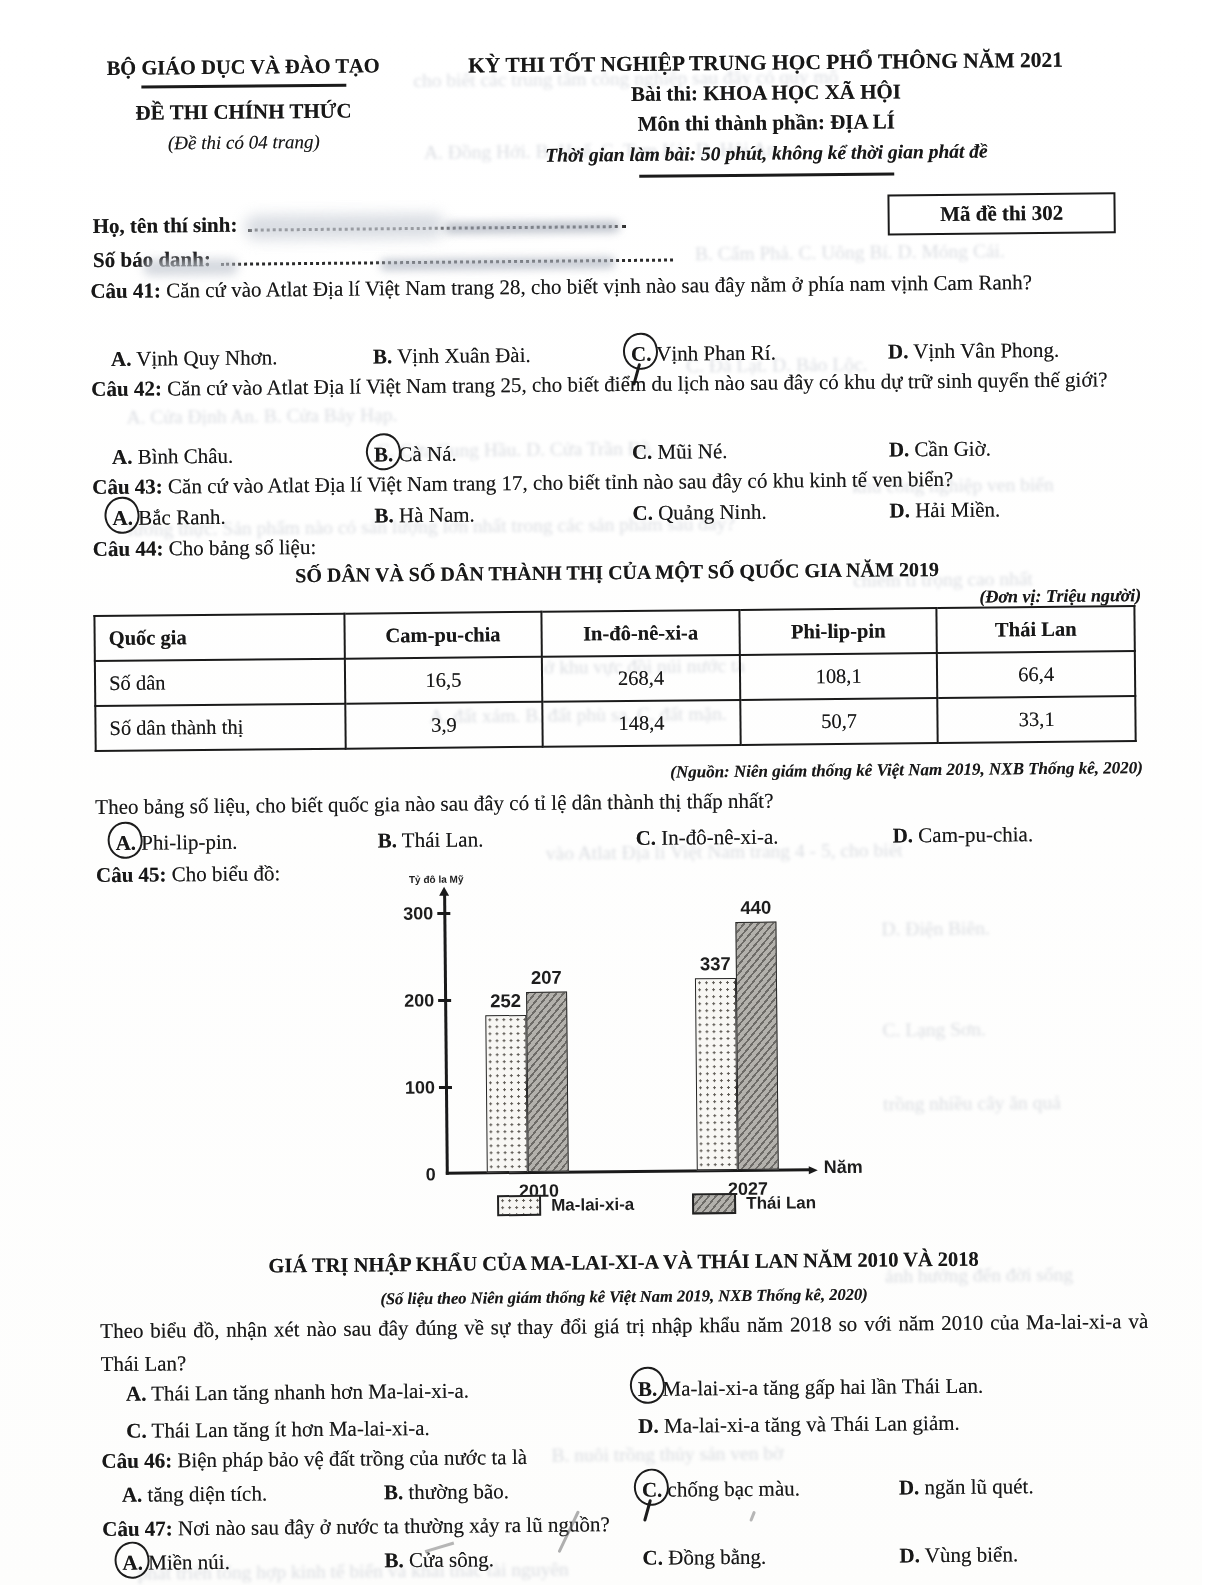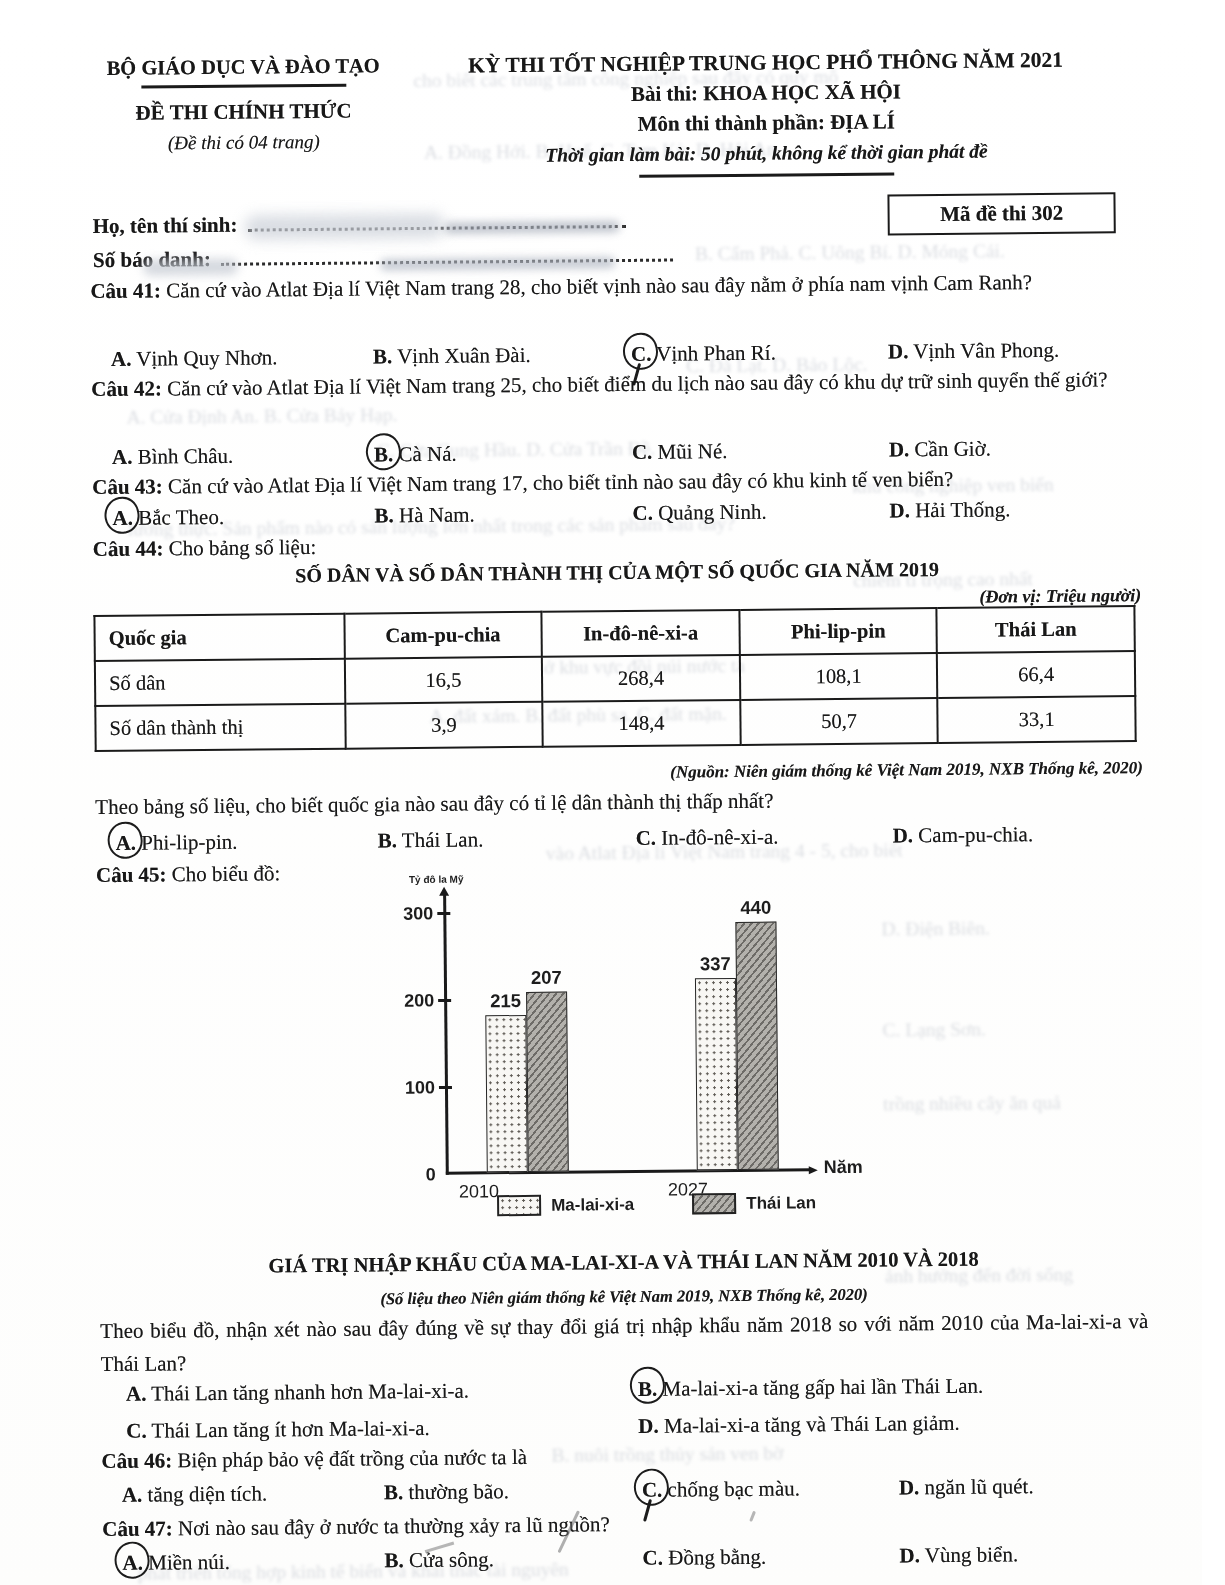--- a/index.html
+++ b/index.html
@@ -93,21 +93,21 @@
   .yarr{position:absolute;left:-3.6px;top:-8px;width:0;height:0;border-left:5px solid transparent;border-right:5px solid transparent;border-bottom:9px solid #1a1a1a;}
   .xaxis{position:absolute;left:0;bottom:0;width:365px;height:2.6px;background:#1a1a1a;}
   .xarr{position:absolute;left:363px;bottom:-3.2px;width:0;height:0;border-top:4.5px solid transparent;border-bottom:4.5px solid transparent;border-left:9px solid #1a1a1a;}
   .ymark{position:absolute;left:-6px;width:13px;height:2.6px;background:#1a1a1a;transform:translateY(50%);}
   .ytick{position:absolute;left:-48px;width:38px;text-align:right;font-weight:bold;font-size:18px;transform:translateY(50%);color:#1d1d1d;}
   .bar{position:absolute;bottom:2px;width:41px;border:1.7px solid #262626;}
   .b1{left:41px;}.b2{left:82px;}.b3{left:251px;}.b4{left:292px;}
   .pat-dot{background-color:#f8f7f4;background-image:radial-gradient(#5f5b55 1.05px,rgba(0,0,0,0) 1.4px);background-size:7px 7px;}
   .pat-hatch{background-color:#b3b1ac;background-image:repeating-linear-gradient(130deg,rgba(52,50,47,.55) 0px,rgba(52,50,47,.55) 1.8px,rgba(0,0,0,0) 1.8px,rgba(0,0,0,0) 5.5px);}
   .bval{position:absolute;top:-26px;left:-8px;right:-8px;text-align:center;font-weight:bold;font-size:18.5px;color:#1d1d1d;}
-  .xcat{position:absolute;top:calc(100% + 7px);width:100px;text-align:left;font-weight:normal;font-size:18px;color:#1d1d1d;}
+  .xcat{position:absolute;top:calc(100% + 7px);width:100px;text-align:right;font-weight:bold;font-size:18px;color:#1d1d1d;}
   .x1{left:13px;}.x2{left:222px;}
   .xlab{position:absolute;left:378px;bottom:-7px;font-weight:bold;font-size:18px;color:#1d1d1d;}
   .legend{position:absolute;left:95px;top:322px;display:flex;gap:58px;align-items:center;}
   .li{display:flex;align-items:center;gap:10px;font-weight:bold;font-size:17px;color:#1d1d1d;}
   .sw{width:44px;height:21px;border:2px solid #222;}
 
   
   .pen{position:absolute;background:#6f6f6f;text-shadow:none;}
   .pen1{left:560px;top:1492px;width:2.6px;height:46px;transform:rotate(26deg);opacity:.55;border-radius:2px;}
   .pen2{left:417px;top:1528px;width:30px;height:2.6px;transform:rotate(-16deg);opacity:.5;}
@@ -190,24 +190,24 @@
       <span><b class="letter circ">B.</b> <span>Cà Ná.</span></span>
       <span><b class="letter">C.</b> <span>Mũi Né.</span></span>
       <span><b class="letter">D.</b> <span>Cần Giờ.</span></span>
     </div>
 
     <div class="q pos-q43">
       <span class="qlab">Câu 43:</span>
       <span>Căn cứ vào Atlat Địa lí Việt Nam trang 17, cho biết tỉnh nào sau đây có khu kinh tế ven biển?</span>
     </div>
     <div class="opts pos-q43o">
-      <span><b class="letter circ">A.</b> <span>Bắc Theo.</span></span>
+      <span><b class="letter circ">A.</b> <span>Bắc Ranh.</span></span>
       <span><b class="letter">B.</b> <span>Hà Nam.</span></span>
       <span><b class="letter">C.</b> <span>Quảng Ninh.</span></span>
-      <span><b class="letter">D.</b> <span>Hải Thống.</span></span>
+      <span><b class="letter">D.</b> <span>Hải Miền.</span></span>
     </div>
 
     <div class="q pos-q44i">
       <span class="qlab">Câu 44:</span>
       <span>Cho bảng số liệu:</span>
     </div>
     <div class="q pos-tt">SỐ DÂN VÀ SỐ DÂN THÀNH THỊ CỦA MỘT SỐ QUỐC GIA NĂM 2019</div>
     <div class="q pos-unit">(Đơn vị: Triệu người)</div>
 
     <table class="dtable">
@@ -261,21 +261,21 @@
         <div class="xaxis"></div>
         <div class="xarr"></div>
         <span class="ymark" style="bottom: 87px;"></span>
         <span class="ymark" style="bottom: 174px;"></span>
         <span class="ymark" style="bottom: 261px;"></span>
         <span class="ytick" style="bottom: 0px;">0</span>
         <span class="ytick" style="bottom: 87px; text-align: right;">100</span>
         <span class="ytick" style="bottom: 174px;">200</span>
         <span class="ytick" style="bottom: 261px;">300</span>
         <div class="bar b1 pat-dot" style="height: 157px;">
-            <span class="bval">215</span>
+            <span class="bval">252</span>
           </div>
         <div class="bar b2 pat-hatch" style="height: 180px;">
             <span class="bval">207</span>
           </div>
         <div class="bar b3 pat-dot" style="height: 192px;">
             <span class="bval">337</span>
           </div>
         <div class="bar b4 pat-hatch" style="height: 248px;">
             <span class="bval">440</span>
           </div>

